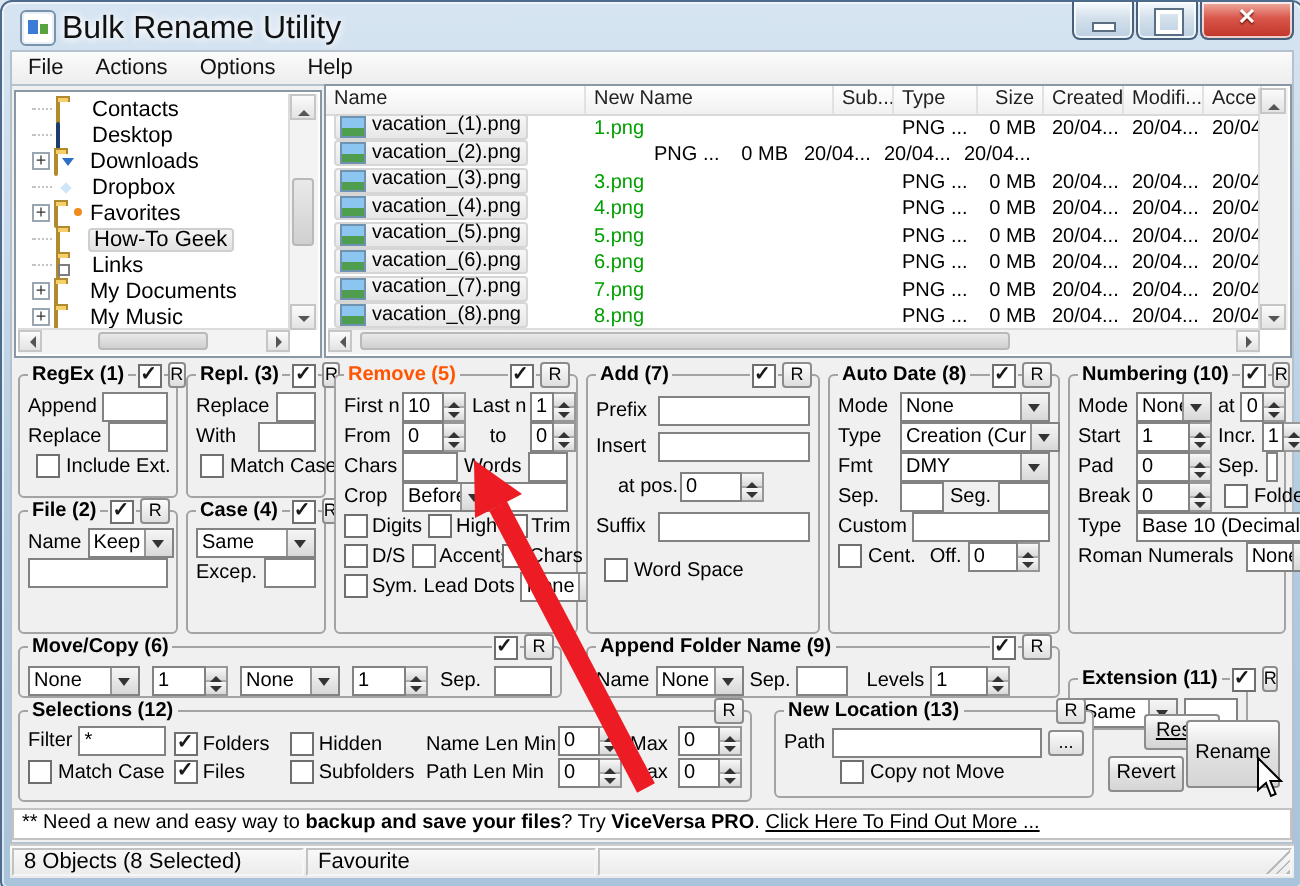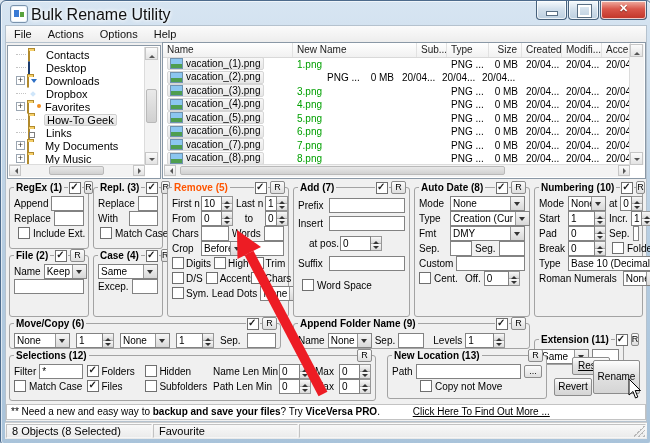--- a/index.html
+++ b/index.html
@@ -83,21 +83,21 @@
   .ud .d::after{content:"";position:absolute;left:2px;top:2px;border:3px solid transparent;border-top:3px solid #333;}
   .chk{width:10px;height:10px;background:#fff;border:1px solid #6f6f6f;box-sizing:content-box;position:relative;flex:none;}
   .chk.on::after{content:"✓";position:absolute;left:0px;top:-2px;font-size:10px;font-weight:bold;color:#1a1a1a;}
   .rbtn{width:15px;height:13px;font-size:9px;line-height:11px;text-align:center;background:linear-gradient(#fcfcfc,#dedede);
         border:1px solid #8c8c8c;border-radius:2px;box-sizing:border-box;color:#000;}
   .btn{position:absolute;background:linear-gradient(#fdfdfd,#e2e2e2 45%,#d5d5d5);border:1px solid #8c8c8c;border-radius:2px;
        font-size:10px;text-align:center;box-sizing:border-box;color:#000;}
   
   .adbar{position:absolute;left:5px;top:403px;width:640px;height:16px;background:#fff;border:1px solid #c3c3c3;box-sizing:border-box;
          font-size:10px;line-height:14px;padding:0 4px;white-space:nowrap;overflow:hidden;color:#000;}
-  .adlink{text-decoration:underline;margin-left:30px;}
+  .adlink{text-decoration:underline;}
   .statusbar{position:absolute;left:4px;top:421px;width:642px;height:17px;background:linear-gradient(#fbfbfb,#e9e9e9);display:flex;box-sizing:border-box;border-top:1px solid #cdcdcd;}
   .spane{margin:1px 0 1px 1px;border:1px solid;border-color:#c2c2c2 #f6f6f6 #f6f6f6 #c2c2c2;font-size:11px;line-height:13px;padding:0 5px;box-sizing:border-box;overflow:hidden;white-space:nowrap;}
   .grip{position:absolute;right:2px;bottom:2px;width:12px;height:12px;
         background:linear-gradient(135deg,transparent 50%,#b9b9b9 50%,#b9b9b9 55%,transparent 55%,transparent 70%,#b9b9b9 70%,#b9b9b9 75%,transparent 75%,transparent 90%,#b9b9b9 90%);}
   .overlay{position:absolute;left:0;top:0;pointer-events:none;z-index:60;}
 </style>
 </head>
 <body>
 
 <div class="window">
@@ -780,21 +780,21 @@
         <span class="tf" style="flex:1;"></span>
       </div>
   </div>
 
   <div class="grp" style="left:8px;top:354px;width:367px;height:46px;">
     <div class="ghead">
         <span class="gtitle">Selections (12)</span>
         <span class="gsp"></span>
         <span class="rbtn">R</span>
       </div>
-    <div class="row tight" style="gap:4px;">
+    <div class="row tight" style="gap:4px;align-items:flex-end;">
       <span style="display:flex;align-items:center;gap:3px;width:72px;">
           <span class="lb">Filter</span>
           <span class="tf" style="flex:1;">*</span>
         </span>
       <span style="display:flex;align-items:center;gap:2px;width:56px;">
           <span class="chk on"></span>
           <span class="lb">Folders</span>
         </span>
       <span style="display:flex;align-items:center;gap:2px;width:66px;">
           <span class="chk"></span>

